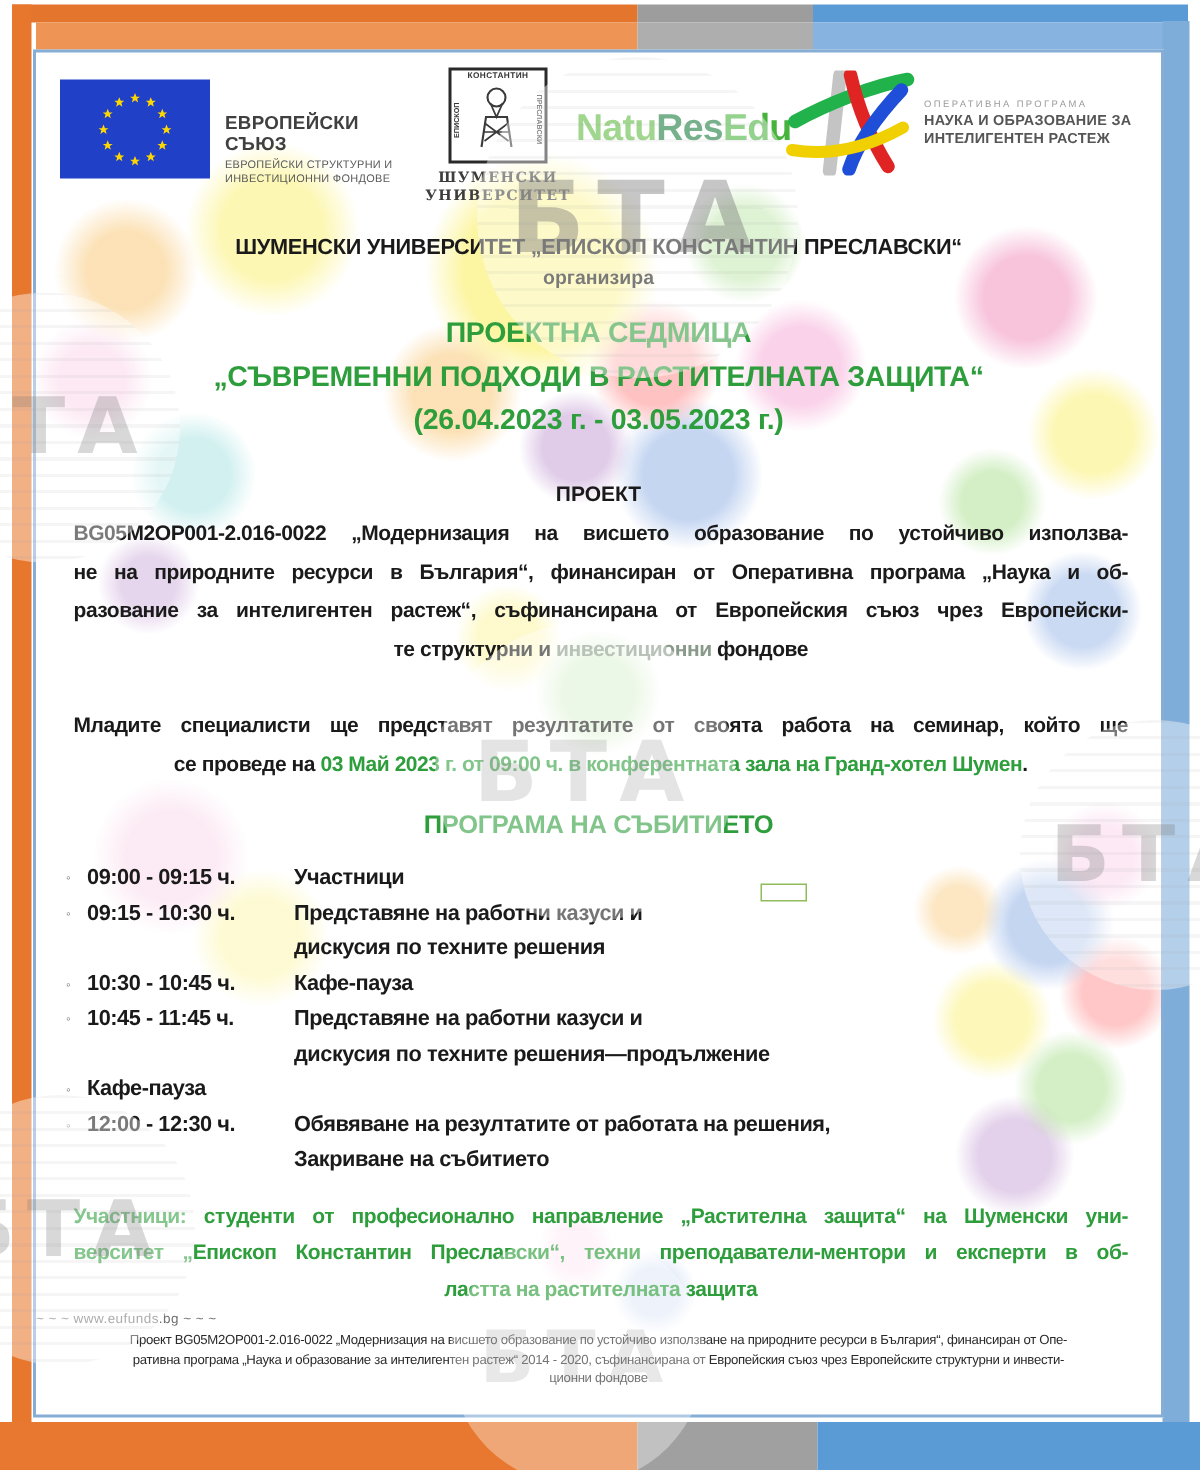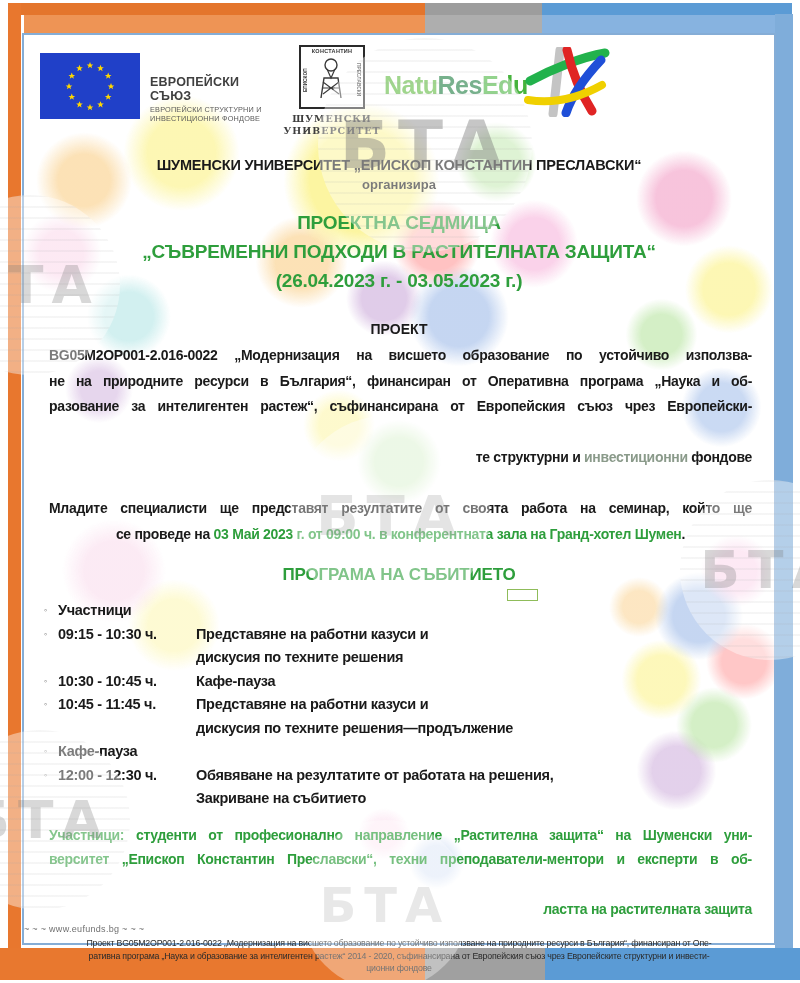--- a/index.html
+++ b/index.html
@@ -87,21 +87,21 @@
 
   
   .txt{position:relative;}
   .organizer{margin-top:10px;text-align:center;font-size:14.5px;font-weight:bold;color:#1a1a1a;letter-spacing:-.2px;}
   .organizes{margin-top:4px;text-align:center;font-size:13px;font-weight:bold;color:#1a1a1a;}
   .event-block{margin-top:16px;text-align:center;font-weight:bold;color:#2e9e3c;font-size:19px;line-height:29px;letter-spacing:-.2px;}
   .proekt{margin-top:26px;text-align:center;font-size:14px;font-weight:bold;color:#1a1a1a;}
   .para{margin-top:6px;padding:0 22px 0 25px;font-size:14px;font-weight:bold;color:#1a1a1a;
         line-height:25.5px;letter-spacing:-.3px;}
   .line-j{text-align:justify;text-align-last:justify;white-space:nowrap;overflow:hidden;}
-  .line-c{text-align:right;margin-top:25px;}
+  .line-c{text-align:center;}
   .line-l{text-align:center;}
   .gray-word{color:#8a9a8a;}
   .seminar{margin-top:26px;}
   .green-text{color:#2e9e3c;}
   .program-heading{margin-top:18px;text-align:center;font-size:17px;font-weight:bold;color:#2e9e3c;letter-spacing:-.2px;}
   .program-list{margin-top:14px;padding-left:20px;font-size:14.5px;font-weight:bold;color:#1a1a1a;letter-spacing:-.3px;}
   .prow{display:flex;align-items:flex-start;line-height:23.5px;}
   .pbullet{width:14px;font-size:9px;color:#707070;line-height:23.5px;flex:0 0 14px;}
   .ptime{flex:0 0 138px;}
   .pdesc{flex:1;}
@@ -200,20 +200,25 @@
       <div class="naturesedu"><span class="nre1">Natu</span><span class="nre2">Res</span><span class="nre3">Edu</span></div>
 
       <div class="op-logo">
         <svg width="88" height="70" viewBox="0 0 88 70">
           <path d="M38,3 L31,67" stroke="#c4c4c4" stroke-width="9" fill="none" stroke-linecap="round"></path>
           <path d="M8,34 C30,22 60,10 83,6" stroke="#22b24c" stroke-width="9" fill="none" stroke-linecap="round"></path>
           <path d="M45,3 C50,25 58,45 70,64" stroke="#e02424" stroke-width="9" fill="none" stroke-linecap="round"></path>
           <path d="M79,13 C63,30 50,48 44,66" stroke="#1f4fd8" stroke-width="9" fill="none" stroke-linecap="round"></path>
           <path d="M6,53 C30,57 55,52 80,38" stroke="#f0d000" stroke-width="8" fill="none" stroke-linecap="round"></path>
         </svg>
+        <div class="op-text">
+          <div class="op-kicker">ОПЕРАТИВНА ПРОГРАМА</div>
+          <div class="op-line">НАУКА И ОБРАЗОВАНИЕ ЗА</div>
+          <div class="op-line">ИНТЕЛИГЕНТЕН РАСТЕЖ</div>
+        </div>
       </div>
     </div>
 
     <div class="txt organizer">ШУМЕНСКИ УНИВЕРСИТЕТ „ЕПИСКОП КОНСТАНТИН ПРЕСЛАВСКИ“</div>
     <div class="txt organizes">организира</div>
 
     <div class="txt event-block">
       <div>ПРОЕКТНА СЕДМИЦА</div>
       <div>„СЪВРЕМЕННИ ПОДХОДИ В РАСТИТЕЛНАТА ЗАЩИТА“</div>
       <div>(26.04.2023 г. - 03.05.2023 г.)</div>
@@ -229,20 +234,21 @@
 
     <div class="txt para seminar">
       <div class="line-j">Младите специалисти ще представят резултатите от своята работа на семинар, който ще</div>
       <div class="line-l"><span>се проведе на </span><span class="green-text">03 Май 2023 г. от 09:00 ч. в конферентната зала на Гранд-хотел Шумен</span><span>.</span></div>
     </div>
 
     <div class="txt program-heading">ПРОГРАМА НА СЪБИТИЕТО</div>
     <div class="txt program-list">
       <div class="prow">
         <span class="pbullet">◦</span>
+        <span class="ptime">09:00 - 09:15 ч.</span>
         <div class="pdesc">
             <div>Участници</div>
           </div>
       </div>
       <div class="prow">
         <span class="pbullet">◦</span>
         <span class="ptime">09:15 - 10:30 ч.</span>
         <div class="pdesc">
             <div>Представяне на работни казуси и</div>
             <div>дискусия по техните решения</div>

